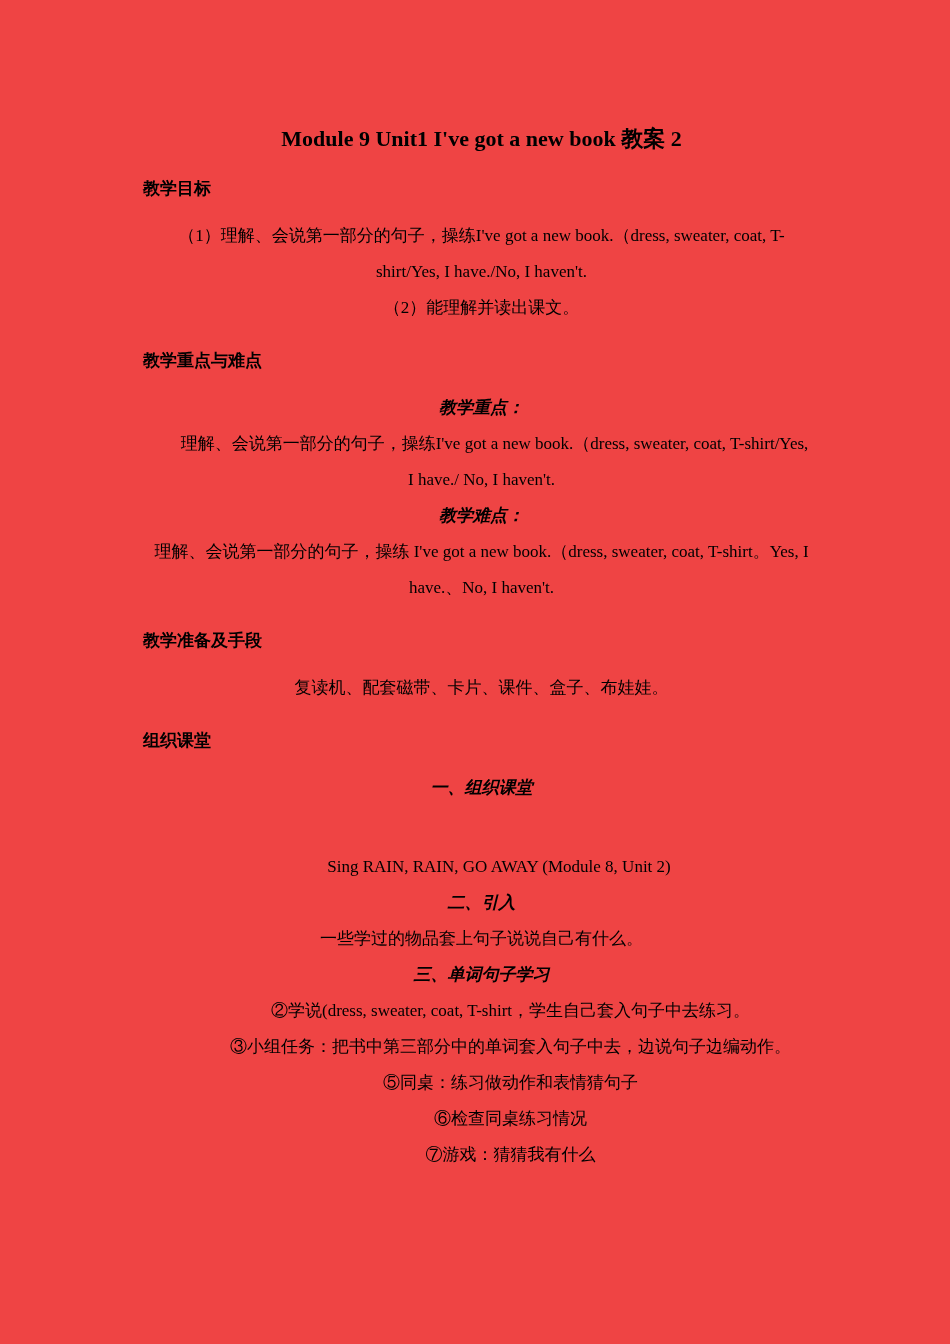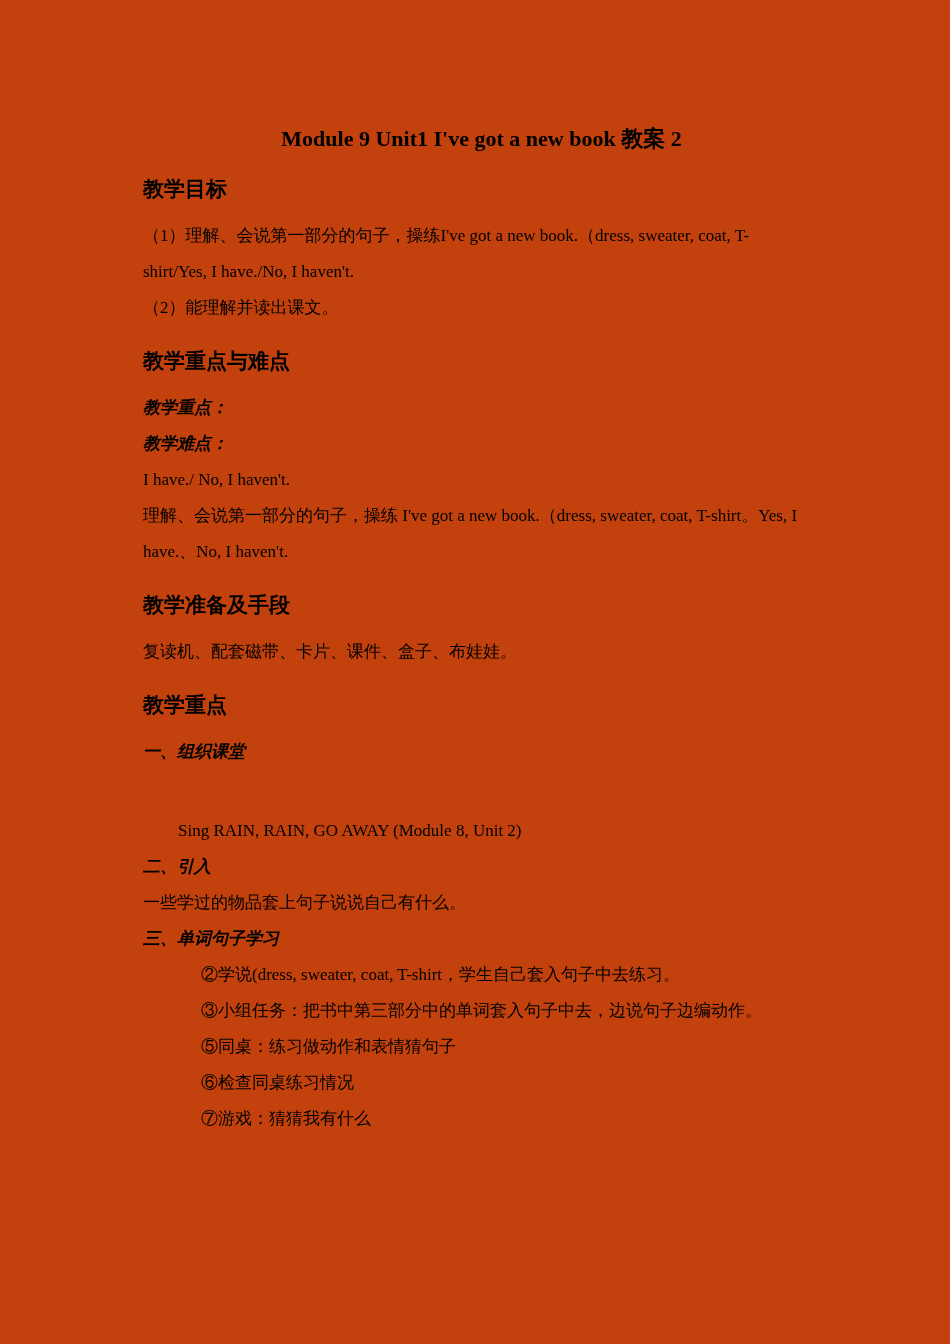--- a/index.html
+++ b/index.html
@@ -12,69 +12,71 @@
     height: 1344px;
     overflow: hidden;
     font-family: "Liberation Serif", "DejaVu Serif", serif;
     color: #000000;
   }
   .doc {
     box-sizing: border-box;
     width: 950px;
     height: 1344px;
     padding: 124px 130px 0 143px;
-    background: #c2410c;
+    background: #ef4444;
   }
   .doc-title {
     font-size: 22px;
     font-weight: 700;
     line-height: 30px;
     text-align: center;
     white-space: nowrap;
   }
   .h1 {
-    font-size: 21px;
+    font-size: 17px;
     font-weight: 700;
     line-height: 30px;
     margin: 20px 0 14px 0;
     white-space: nowrap;
   }
   .ln {
     font-size: 17px;
     line-height: 36px;
     white-space: nowrap;
+    text-align: center;
   }
   .bold { font-weight: 700; font-style: italic; }
   .ind1 { padding-left: 26px; }  
   .ind2 { padding-left: 35px; margin-top: 43px; }  
   .ind3 { padding-left: 58px; }  
 </style>
 </head>
 <body>
 
 <div class="doc">
 
   <div class="doc-title">Module 9 Unit1 I've got a new book 教案 2</div>
 
   <div class="h1">教学目标</div>
   <div class="ln">（1）理解、会说第一部分的句子，操练I've got a new book.（dress, sweater, coat, T-</div>
   <div class="ln">shirt/Yes, I have./No, I haven't.</div>
   <div class="ln">（2）能理解并读出课文。</div>
 
   <div class="h1">教学重点与难点</div>
   <div class="ln bold">教学重点：</div>
+  <div class="ln ind1">理解、会说第一部分的句子，操练I've got a new book.（dress, sweater, coat, T-shirt/Yes,</div>
+  <div class="ln">I have./ No, I haven't.</div>
   <div class="ln bold">教学难点：</div>
-  <div class="ln">I have./ No, I haven't.</div>
   <div class="ln">理解、会说第一部分的句子，操练 I've got a new book.（dress, sweater, coat, T-shirt。Yes, I</div>
   <div class="ln">have.、No, I haven't.</div>
 
   <div class="h1">教学准备及手段</div>
   <div class="ln">复读机、配套磁带、卡片、课件、盒子、布娃娃。</div>
 
-  <div class="h1">教学重点</div>
+  <div class="h1">组织课堂</div>
   <div class="ln bold">一、组织课堂</div>
   <div class="ln ind2">Sing RAIN, RAIN, GO AWAY (Module 8, Unit 2)</div>
   <div class="ln bold">二、引入</div>
   <div class="ln">一些学过的物品套上句子说说自己有什么。</div>
   <div class="ln bold">三、单词句子学习</div>
   <div class="ln ind3">②学说(dress, sweater, coat, T-shirt，学生自己套入句子中去练习。</div>
   <div class="ln ind3">③小组任务：把书中第三部分中的单词套入句子中去，边说句子边编动作。</div>
   <div class="ln ind3">⑤同桌：练习做动作和表情猜句子</div>
   <div class="ln ind3">⑥检查同桌练习情况</div>
   <div class="ln ind3">⑦游戏：猜猜我有什么</div>

